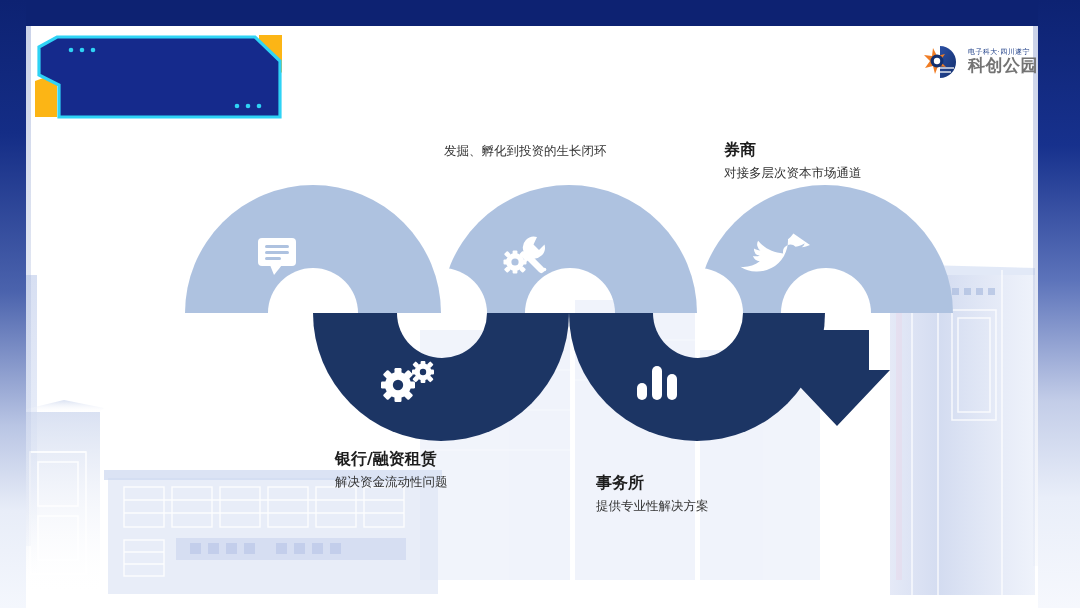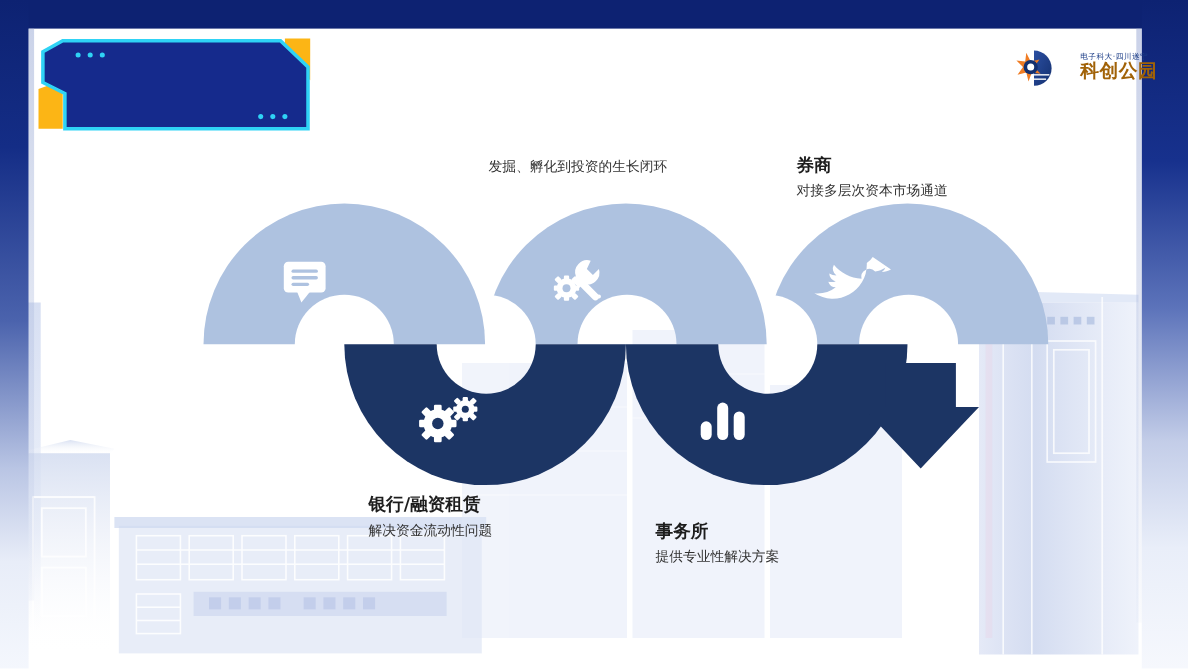--- a/index.html
+++ b/index.html
@@ -40,26 +40,26 @@
     font-family:"DejaVu Sans","Liberation Sans",sans-serif;
   }
   .banner-sub{
     position:absolute;left:60px;top:50px;width:190px;
     font-size:19px;color:#ffffff;letter-spacing:2px;
     font-family:"DejaVu Sans","Liberation Sans",sans-serif;
   }
 
   
   .logo{position:absolute;right:38px;top:37px;width:122px;height:50px;z-index:6;
-        display:flex;align-items:center;gap:22px;}
+        display:flex;align-items:center;gap:8px;}
   .logo-mark{position:relative;width:40px;height:40px;flex:0 0 40px;}
   .logo-txt{display:flex;flex-direction:column;justify-content:center;}
   .logo-small{font-size:7px;color:#1b3c86;letter-spacing:.4px;line-height:1;
     font-family:"DejaVu Sans","Liberation Sans",sans-serif;white-space:nowrap;}
-  .logo-big{font-size:17px;font-weight:bold;color:#a16207;letter-spacing:.5px;
+  .logo-big{font-size:17px;font-weight:bold;color:#737373;letter-spacing:.5px;
     line-height:1.15;font-family:"DejaVu Sans","Liberation Sans",sans-serif;white-space:nowrap;text-align:center;}
 
   
   .wave{position:absolute;left:0;top:0;width:1080px;height:608px;z-index:4;}
 
   
   .lbl{position:absolute;z-index:7;}
   .lbl .t{font-size:16px;font-weight:bold;color:#1d1d1d;line-height:1.35;
      font-family:"DejaVu Sans","Liberation Sans",sans-serif;white-space:nowrap;}
   .lbl .d{font-size:12.5px;color:#333333;line-height:1.4;margin-top:3px;

